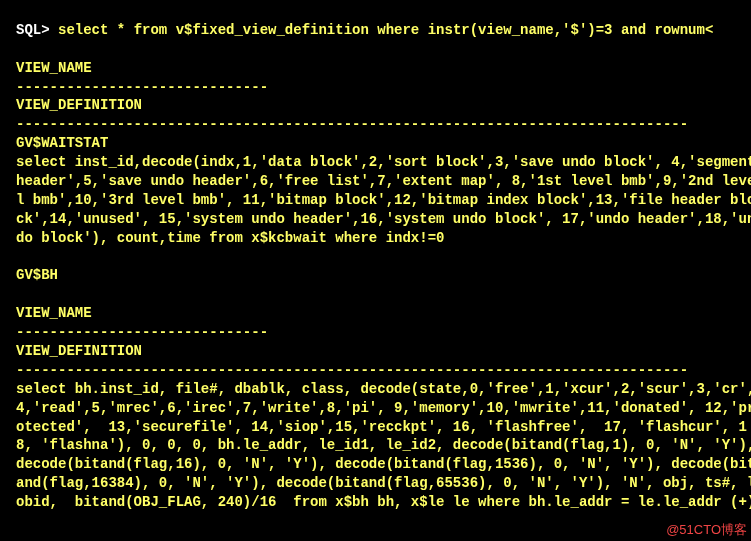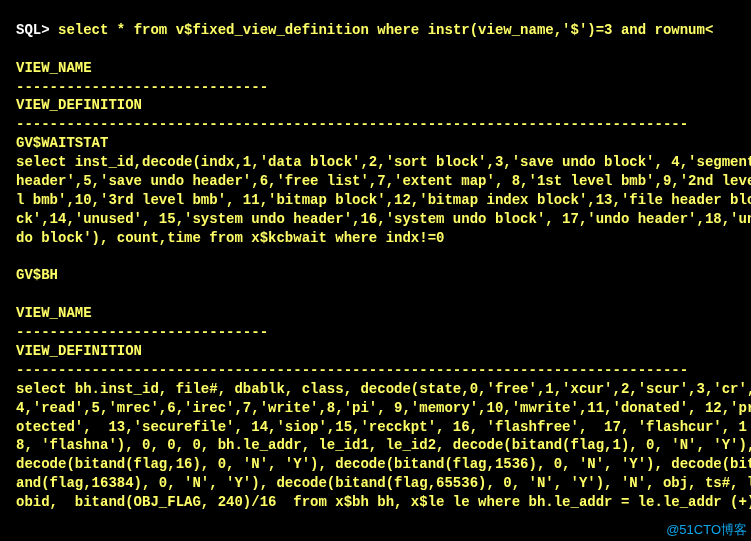--- a/index.html
+++ b/index.html
@@ -19,21 +19,21 @@
     word-break:break-all;
     position:relative;
     width:743px;
   }
   .white{color:#fff;font-weight:bold;}
   .yellow{color:#ffff66;font-weight:bold;}
   .watermark{
     position:absolute;
     right:4px;
     bottom:2px;
-    color:#0ea5e9;
+    color:#ef4444;
     font-size:13px;
     font-weight:normal;
     font-family:Arial,sans-serif;
   }
 </style>
 </head>
 <body>
 
 <div class="terminal">
 <span class="white">SQL&gt; </span><span class="yellow">select * from v$fixed_view_definition where instr(view_name,'$')=3 and rownum&lt;</span>

